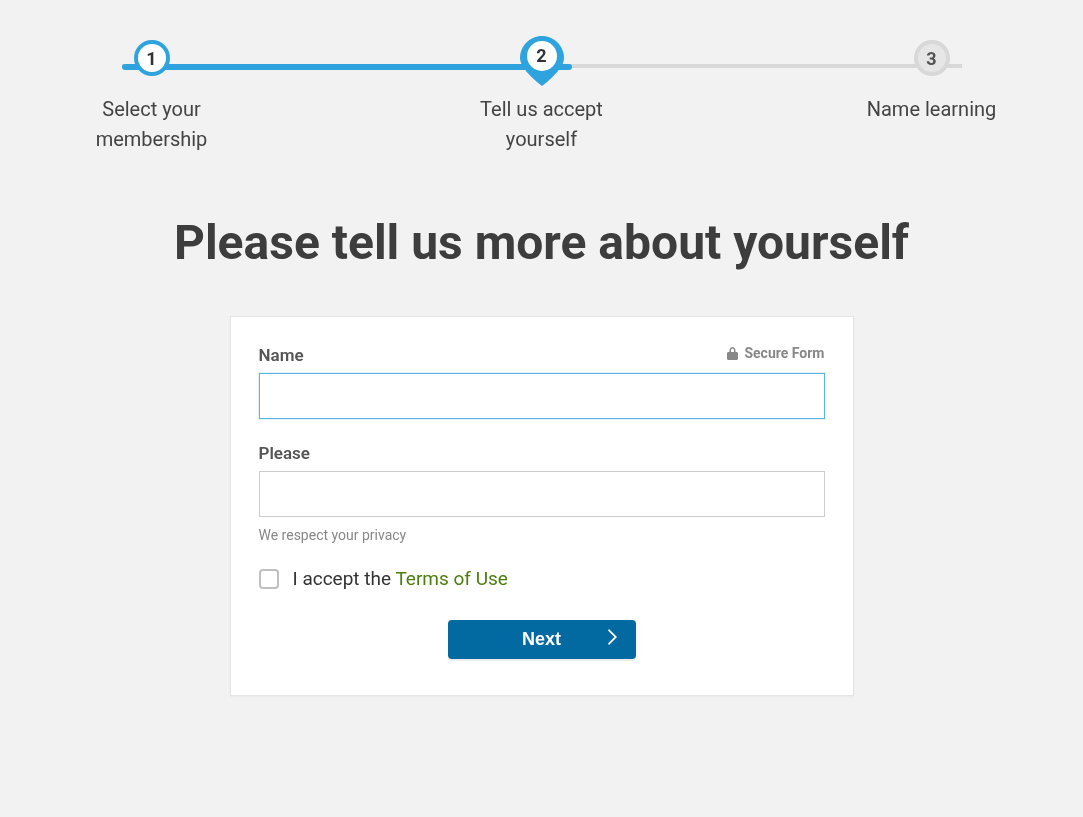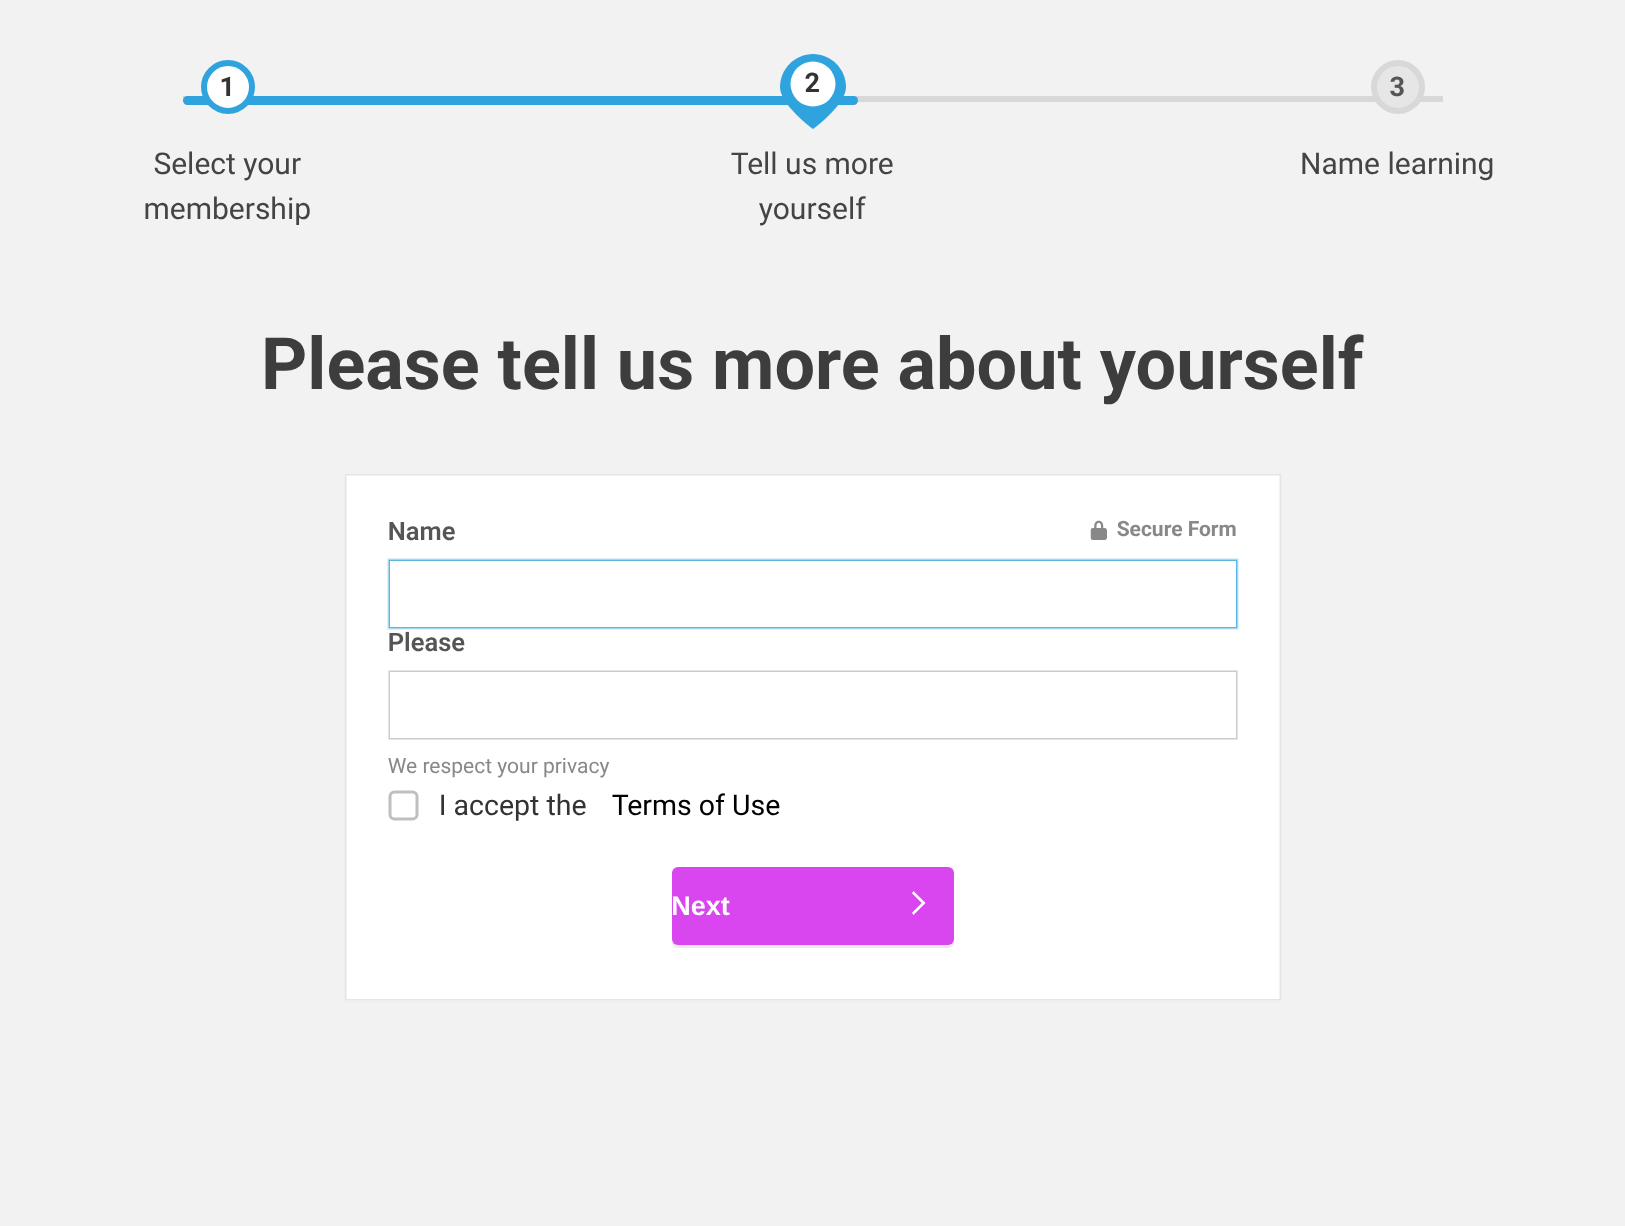--- a/index.html
+++ b/index.html
@@ -148,20 +148,21 @@
       font-size: 16px;
       border: 1px solid #ccc;
       outline: none;
       background: #fff;
     }
     .text-input.focused {
       border: 1px solid #5bb7e0;
       box-shadow: 0 0 0 1px rgba(46,163,221,0.15);
     }
     .form-group {
+      margin-bottom: 24px;
     }
     .helper-text {
       font-size: 14px;
       color: #888;
       margin-top: 10px;
     }
     .checkbox-row {
       display: flex;
       align-items: center;
       gap: 14px;
@@ -175,35 +176,34 @@
       border-radius: 4px;
       background: #fff;
       cursor: pointer;
       flex-shrink: 0;
     }
     .checkbox-label {
       font-size: 19px;
       color: #333;
     }
     .checkbox-label a {
-      color: #000000;
+      color: #4d7c0f;
       text-decoration: none;
-      margin-left: 12px;
     }
     .btn-next {
       display: flex;
       align-items: center;
-      justify-content: flex-start;
+      justify-content: center;
       gap: 30px;
-      background: #d946ef;
+      background: #0369a1;
       color: #fff;
       border: none;
       border-radius: 4px;
       width: 188px;
-      height: 52px;
+      height: 39px;
       margin: 0 auto;
       font-size: 18px;
       font-weight: 600;
       cursor: pointer;
       box-shadow: 0 2px 0 rgba(0,0,0,0.08);
       position: relative;
     }
     .btn-next .chevron {
       position: absolute;
       right: 18px;
@@ -231,21 +231,21 @@
     </div>
 
     <div class="step">
       <div class="step-circle marker">
         <svg width="44" height="54" viewBox="0 0 44 54">
           <path d="M22 0 C10 0 0 10 0 22 C0 34 22 50 22 50 C22 50 44 34 44 22 C44 10 34 0 22 0 Z" fill="#2ea3dd"></path>
           <circle cx="22" cy="20" r="15" fill="#fff"></circle>
         </svg>
         <span class="num">2</span>
       </div>
-      <div class="step-label">Tell us more yourself</div>
+      <div class="step-label">Tell us accept yourself</div>
     </div>
 
     <div class="step">
       <div class="step-circle upcoming">
         <span>3</span>
       </div>
       <div class="step-label">Name learning</div>
     </div>
   </div>
 

